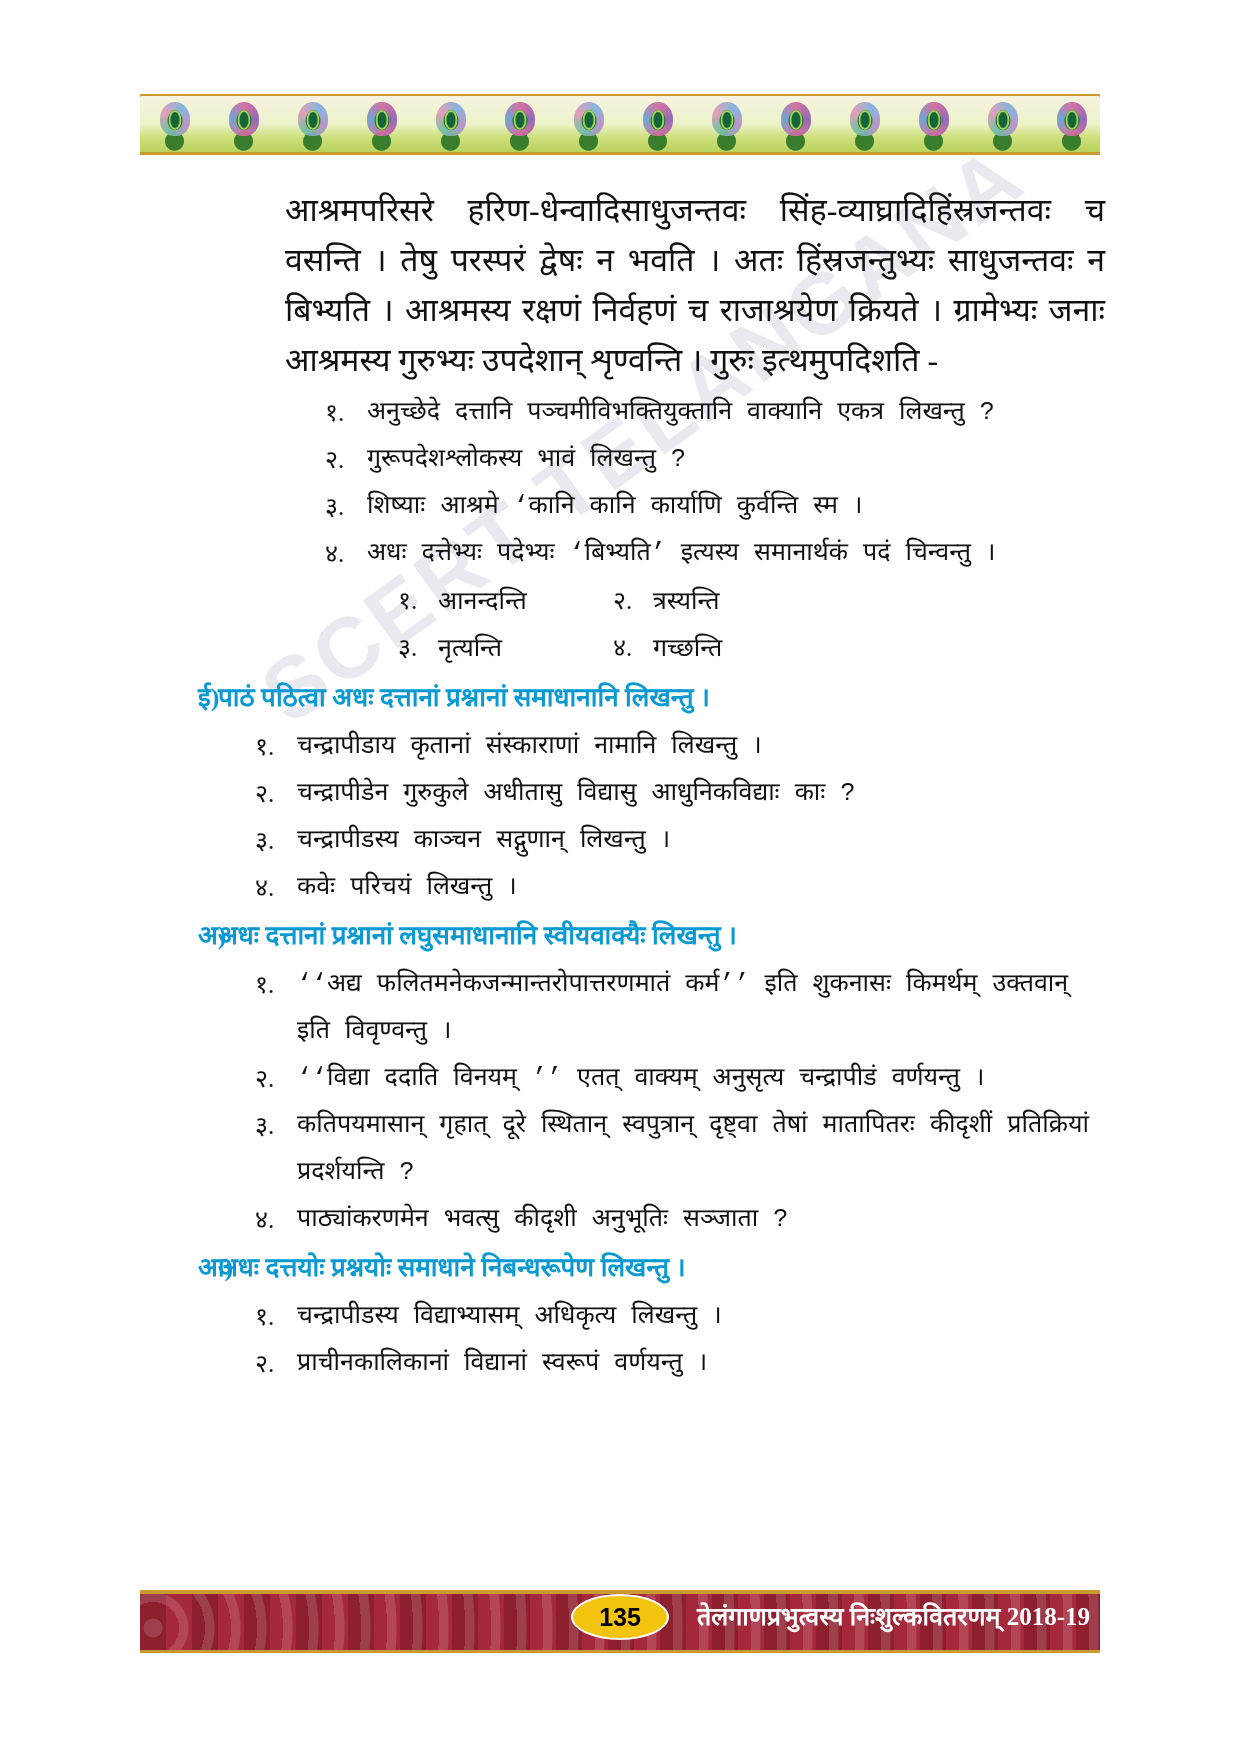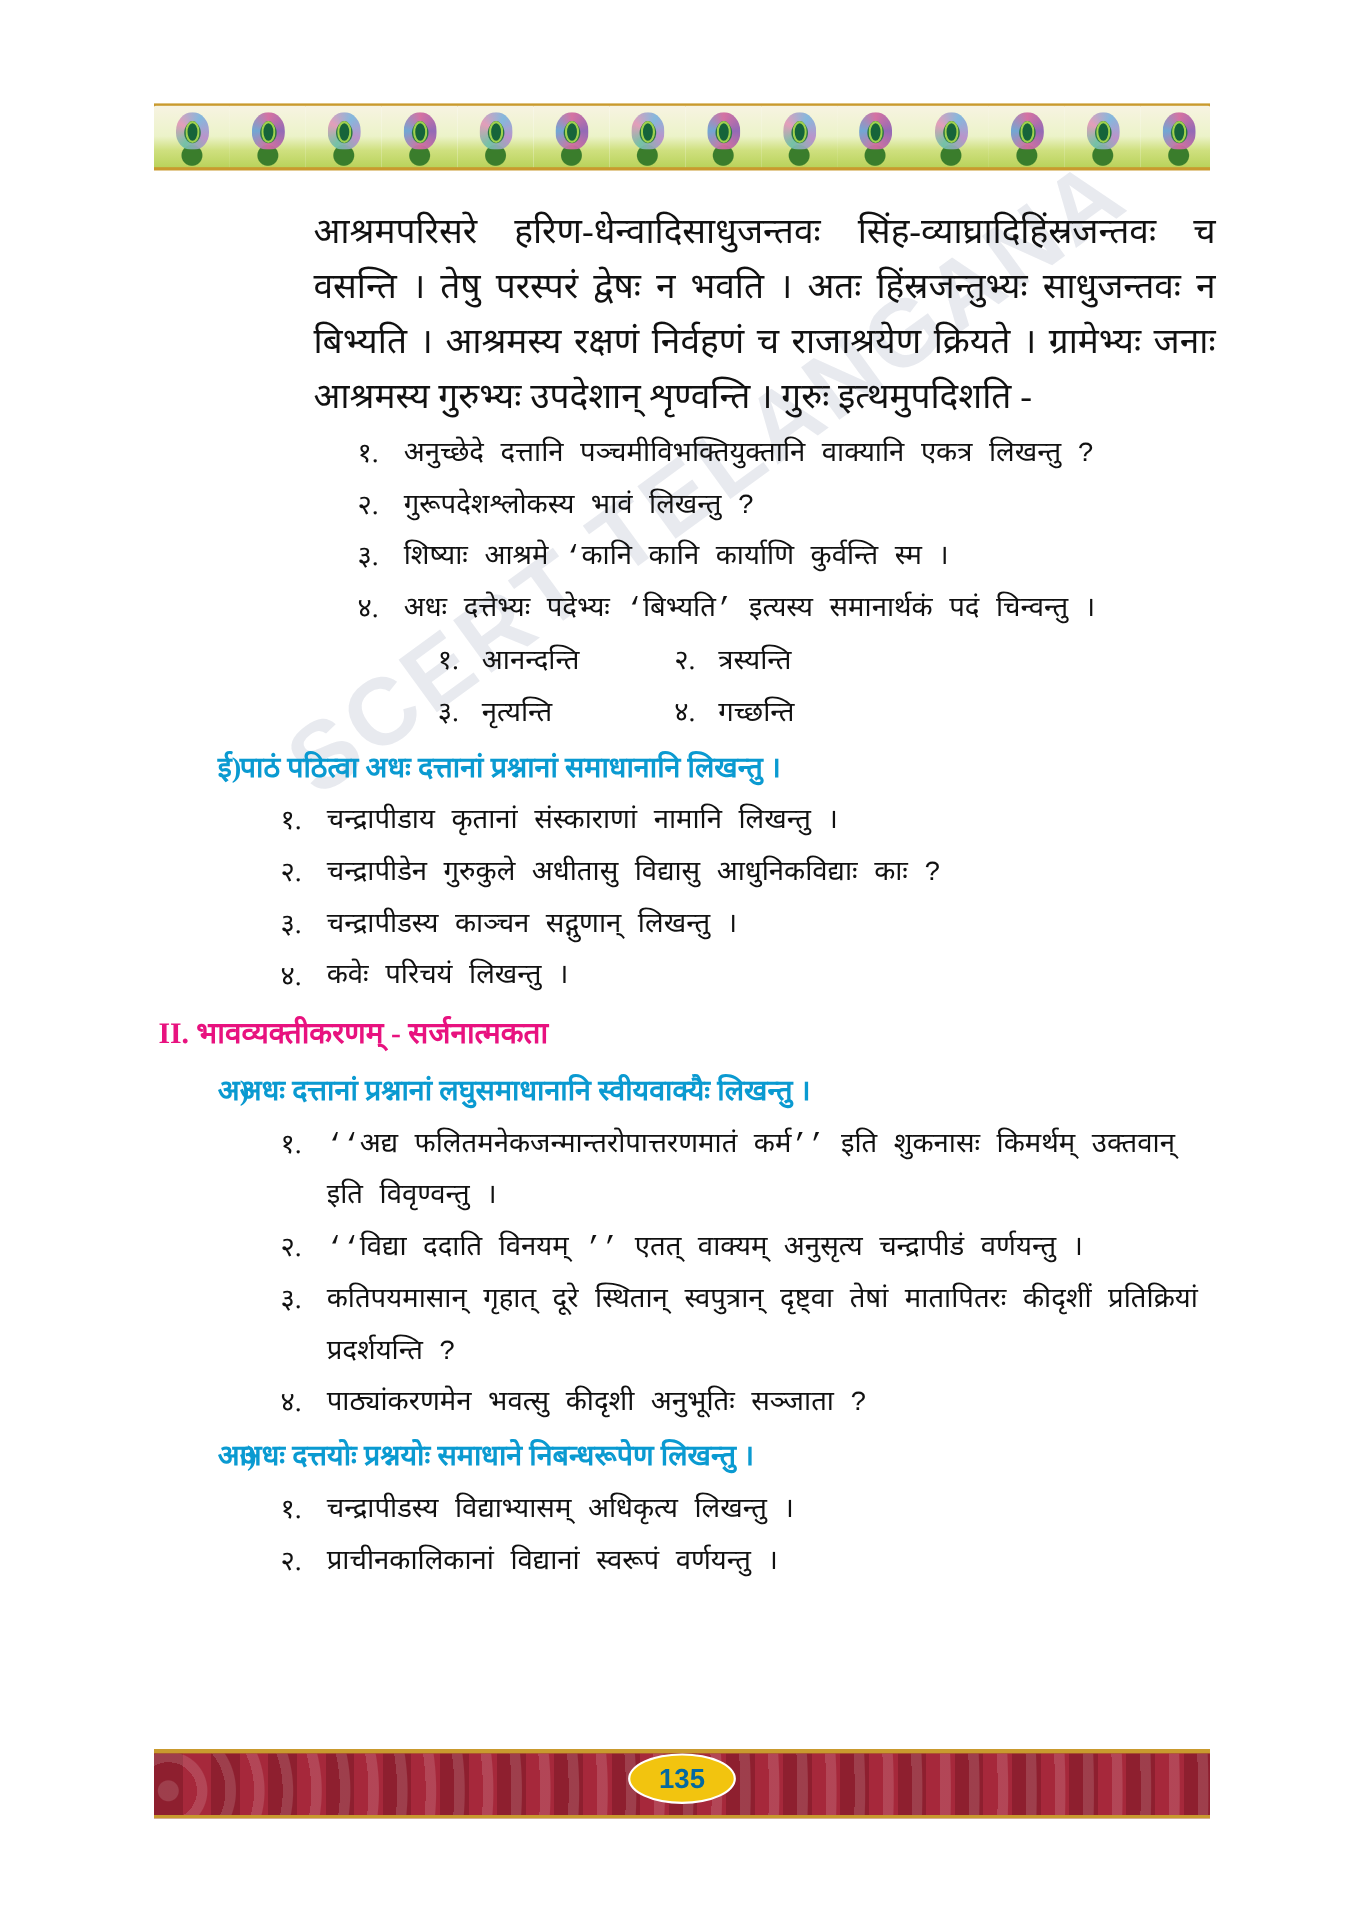--- a/index.html
+++ b/index.html
@@ -208,21 +208,21 @@
   }
   .page-num {
     position: absolute;
     left: 571px;
     top: 1594px;
     width: 98px;
     height: 46px;
     border-radius: 50%;
     background: #f2c40f;
     border: 2px solid #fff;
-    color: #0369a1;
+    color: #000000;
     font-family: "Liberation Sans", sans-serif;
     font-weight: bold;
     font-size: 25px;
     display: flex;
     align-items: center;
     justify-content: center;
     box-sizing: border-box;
   }
   .footer-text {
     position: absolute;
@@ -325,21 +325,20 @@
       <li>
         <span class="num">३.</span>
         <span class="txt">चन्द्रापीडस्य  काञ्चन  सद्गुणान्  लिखन्तु ।</span>
       </li>
       <li>
         <span class="num">४.</span>
         <span class="txt">कवेः  परिचयं  लिखन्तु ।</span>
       </li>
     </ul>
 
-    <div class="roman-head">II. भावव्यक्तीकरणम् - सर्जनात्मकता</div>
 
     <div class="sec-head">
       <span class="label">अ)</span>
       <span class="text">अधः दत्तानां प्रश्नानां लघुसमाधानानि स्वीयवाक्यैः लिखन्तु ।</span>
     </div>
 
     <ul class="qlist indent-3">
       <li>
         <span class="num">१.</span>
         <span class="txt">‘‘अद्य  फलितमनेकजन्मान्तरोपात्तरणमातं  कर्म’’ इति  शुकनासः  किमर्थम्  उक्तवान्  इति  विवृण्वन्तु ।</span>
@@ -371,14 +370,15 @@
       <li>
         <span class="num">२.</span>
         <span class="txt">प्राचीनकालिकानां  विद्यानां  स्वरूपं  वर्णयन्तु ।</span>
       </li>
     </ul>
 
   </div>
 
   <div class="footer-band"></div>
   <div class="page-num">135</div>
+  <div class="footer-text">तेलंगाणप्रभुत्वस्य निःशुल्कवितरणम् 2018-19</div>
 
 </div>
 
 </body></html>

